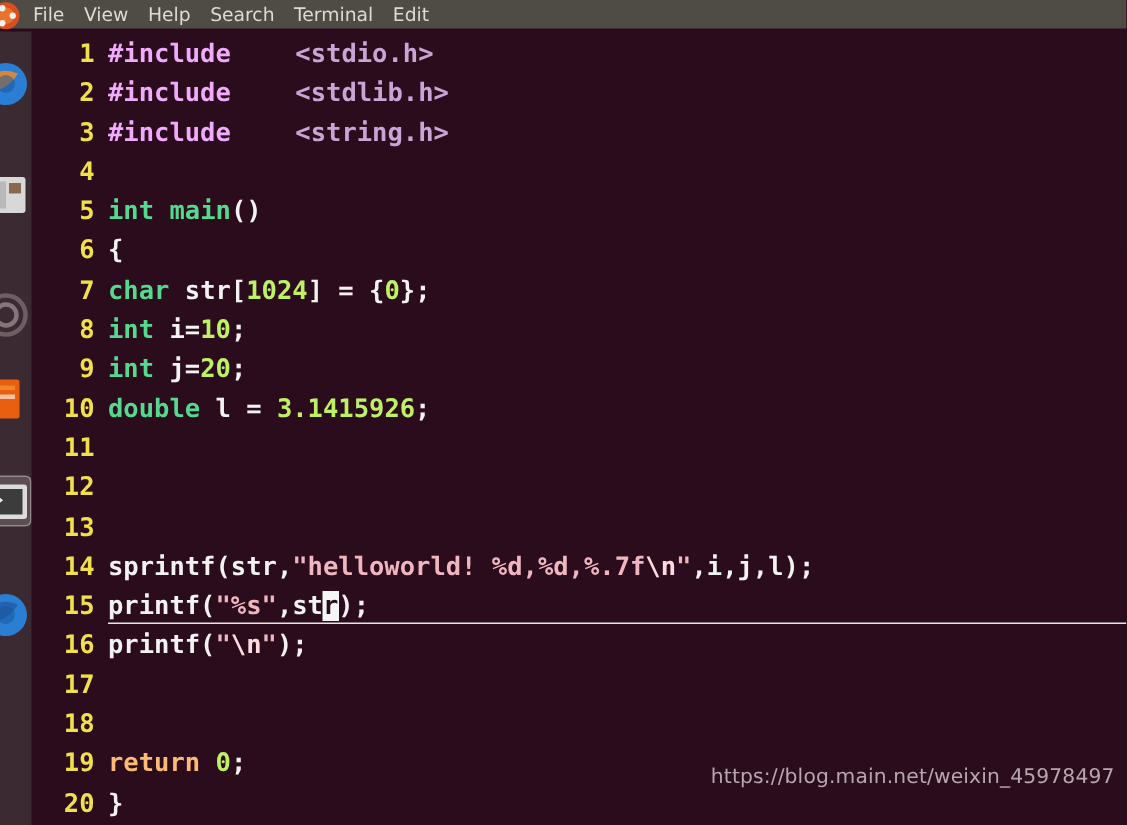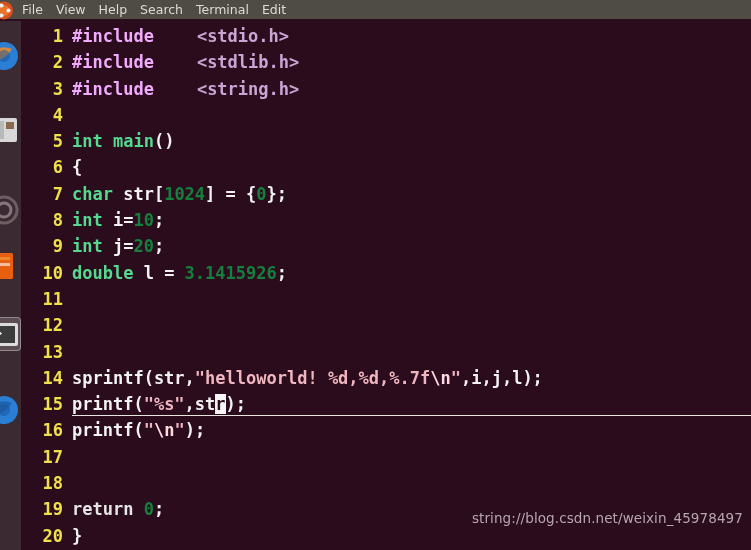--- a/index.html
+++ b/index.html
@@ -124,22 +124,22 @@
     right: -700px;
     bottom: 1px;
     height: 1px;
     background: #e8e4e0;
   }
 
   
   .t-pre   { color: #f0abfc; }      
   .t-hdr   { color: #c9a4d4; margin-left: 43px; }      
   .t-kw    { color: #55d98f; text-align: right; }      
-  .t-kw2   { color: #e5e5e5; }      
-  .t-num   { color: #15803d; }      
+  .t-kw2   { color: #fdba74; }      
+  .t-num   { color: #bef264; }      
   .t-str   { color: #f0b6c0; }      
   .t-esc   { color: #ffd9df; }      
   .t-plain { color: #f2f2f2; }
   .cursor {
     background: #f5f5f5;
     color: #2b0c1d;
   }
 
   
   .watermark {
@@ -209,16 +209,16 @@
         <div class="launcher-icon" style="top: 372px;"><svg width="30" height="30" viewBox="0 0 30 30" x="2" style="margin: 2px;">
             <circle cx="15" cy="15" r="14" fill="#2a7fd4"></circle>
             <path d="M3 12 q8 -9 20 -4 q-6 10 -17 12 z" fill="#1e5fa8" opacity="0.85"></path>
             <circle cx="15" cy="15" r="6" fill="#17539c" opacity="0.5"></circle>
           </svg></div>
       </div>
   </div>
 
   <div class="terminal">
     <div class="code-area" id="code-area"><div class="code-line"><div class="gutter">1</div><div class="line-text"><span class="t-pre">#include</span><span class="t-hdr">&lt;stdio.h&gt;</span></div></div><div class="code-line"><div class="gutter">2</div><div class="line-text"><span class="t-pre">#include</span><span class="t-hdr">&lt;stdlib.h&gt;</span></div></div><div class="code-line"><div class="gutter">3</div><div class="line-text"><span class="t-pre">#include</span><span class="t-hdr">&lt;string.h&gt;</span></div></div><div class="code-line"><div class="gutter">4</div><div class="line-text"></div></div><div class="code-line"><div class="gutter">5</div><div class="line-text"><span class="t-kw">int</span><span class="t-plain"> </span><span class="t-kw">main</span><span class="t-plain">()</span></div></div><div class="code-line"><div class="gutter">6</div><div class="line-text"><span class="t-plain">{</span></div></div><div class="code-line"><div class="gutter">7</div><div class="line-text"><span class="t-kw">char</span><span class="t-plain"> str[</span><span class="t-num">1024</span><span class="t-plain">] = {</span><span class="t-num">0</span><span class="t-plain">};</span></div></div><div class="code-line"><div class="gutter">8</div><div class="line-text"><span class="t-kw">int</span><span class="t-plain"> i=</span><span class="t-num">10</span><span class="t-plain">;</span></div></div><div class="code-line"><div class="gutter">9</div><div class="line-text"><span class="t-kw">int</span><span class="t-plain"> j=</span><span class="t-num">20</span><span class="t-plain">;</span></div></div><div class="code-line"><div class="gutter">10</div><div class="line-text"><span class="t-kw">double</span><span class="t-plain"> l = </span><span class="t-num">3.1415926</span><span class="t-plain">;</span></div></div><div class="code-line"><div class="gutter">11</div><div class="line-text"></div></div><div class="code-line"><div class="gutter">12</div><div class="line-text"></div></div><div class="code-line"><div class="gutter">13</div><div class="line-text"></div></div><div class="code-line"><div class="gutter">14</div><div class="line-text"><span class="t-plain">sprintf(str,</span><span class="t-str">"helloworld! %d,%d,%.7f</span><span class="t-esc">\n</span><span class="t-str">"</span><span class="t-plain">,i,j,l);</span></div></div><div class="code-line current"><div class="gutter">15</div><div class="line-text"><span class="t-plain">printf(</span><span class="t-str">"%s"</span><span class="t-plain">,st</span><span class="cursor">r</span><span class="t-plain">);</span></div></div><div class="code-line"><div class="gutter">16</div><div class="line-text"><span class="t-plain">printf(</span><span class="t-str">"</span><span class="t-esc">\n</span><span class="t-str">"</span><span class="t-plain">);</span></div></div><div class="code-line"><div class="gutter">17</div><div class="line-text"></div></div><div class="code-line"><div class="gutter">18</div><div class="line-text"></div></div><div class="code-line"><div class="gutter">19</div><div class="line-text"><span class="t-kw2">return</span><span class="t-plain"> </span><span class="t-num">0</span><span class="t-plain">;</span></div></div><div class="code-line"><div class="gutter">20</div><div class="line-text"><span class="t-plain">}</span></div></div></div>
-    <div class="watermark">string://blog.csdn.net/weixin_45978497</div>
+    <div class="watermark">https://blog.main.net/weixin_45978497</div>
   </div>
 
 </div>
 
 </body></html>

